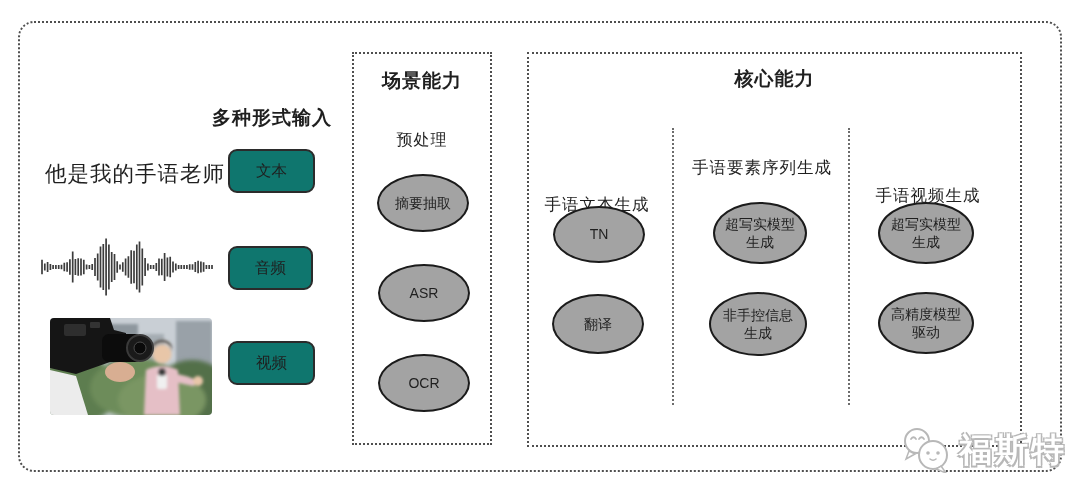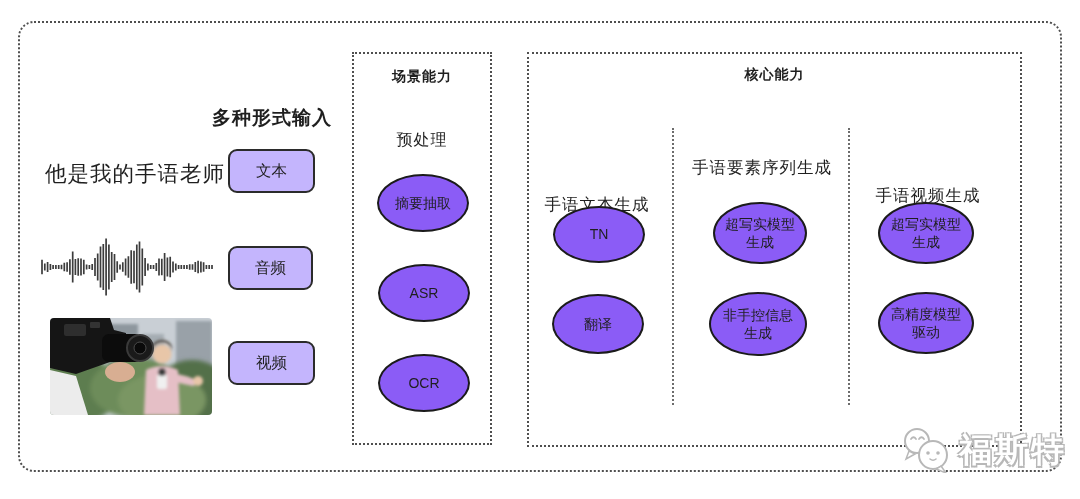--- a/index.html
+++ b/index.html
@@ -1,27 +1,27 @@
 <!DOCTYPE html>
 <html><head>
 <meta charset="utf-8">
 <style>
   html,body{margin:0;padding:0;background:#fff;}
   .scene{position:relative;width:1080px;height:499px;background:#ffffff;
          font-family:"Liberation Sans","DejaVu Sans",sans-serif;color:#1f1f1f;overflow:hidden;}
   .abs{position:absolute;}
   .dotted{border:2px dotted #4f4f4f;box-sizing:border-box;background:transparent;}
   .outer-border{border-radius:16px;}
-  .boxtitle{font-weight:bold;font-size:14px;text-align:center;letter-spacing:1px;}
+  .boxtitle{font-weight:bold;font-size:19px;text-align:center;letter-spacing:1px;}
   .sublabel{font-size:16px;text-align:center;letter-spacing:1px;}
   .colheader{font-size:16.5px;text-align:center;letter-spacing:1px;}
-  .ellipse{border:2.5px solid #1b1b1b;border-radius:50%;background:#8b5cf6;
+  .ellipse{border:2.5px solid #1b1b1b;border-radius:50%;background:#a3a3a3;
            display:flex;align-items:center;justify-content:center;text-align:center;
            font-size:14px;line-height:1.3;white-space:pre-line;box-sizing:border-box;}
-  .inputbox{border:2px solid #2b2b2b;border-radius:9px;background:#c4b5fd;
+  .inputbox{border:2px solid #2b2b2b;border-radius:9px;background:#0f766e;
             display:flex;align-items:center;justify-content:center;font-size:15.5px;box-sizing:border-box;}
   .sentence{font-size:21.5px;letter-spacing:1px;}
   .input-header{font-size:19px;font-weight:600;text-align:center;letter-spacing:1px;}
   .vdivider{width:0;border-left:2px dotted #6c6c6c;}
   .watermark{display:flex;align-items:center;}
   .watermark-text{font-size:33px;font-weight:bold;letter-spacing:3px;color:#ffffff;
                   text-shadow:-1.5px -1.5px 0 #b8b8b8, 1.5px -1.5px 0 #b8b8b8,
                               -1.5px 1.5px 0 #b8b8b8, 1.5px 1.5px 0 #b8b8b8;}
   .photo{border-radius:4px;overflow:hidden;}
 </style>

